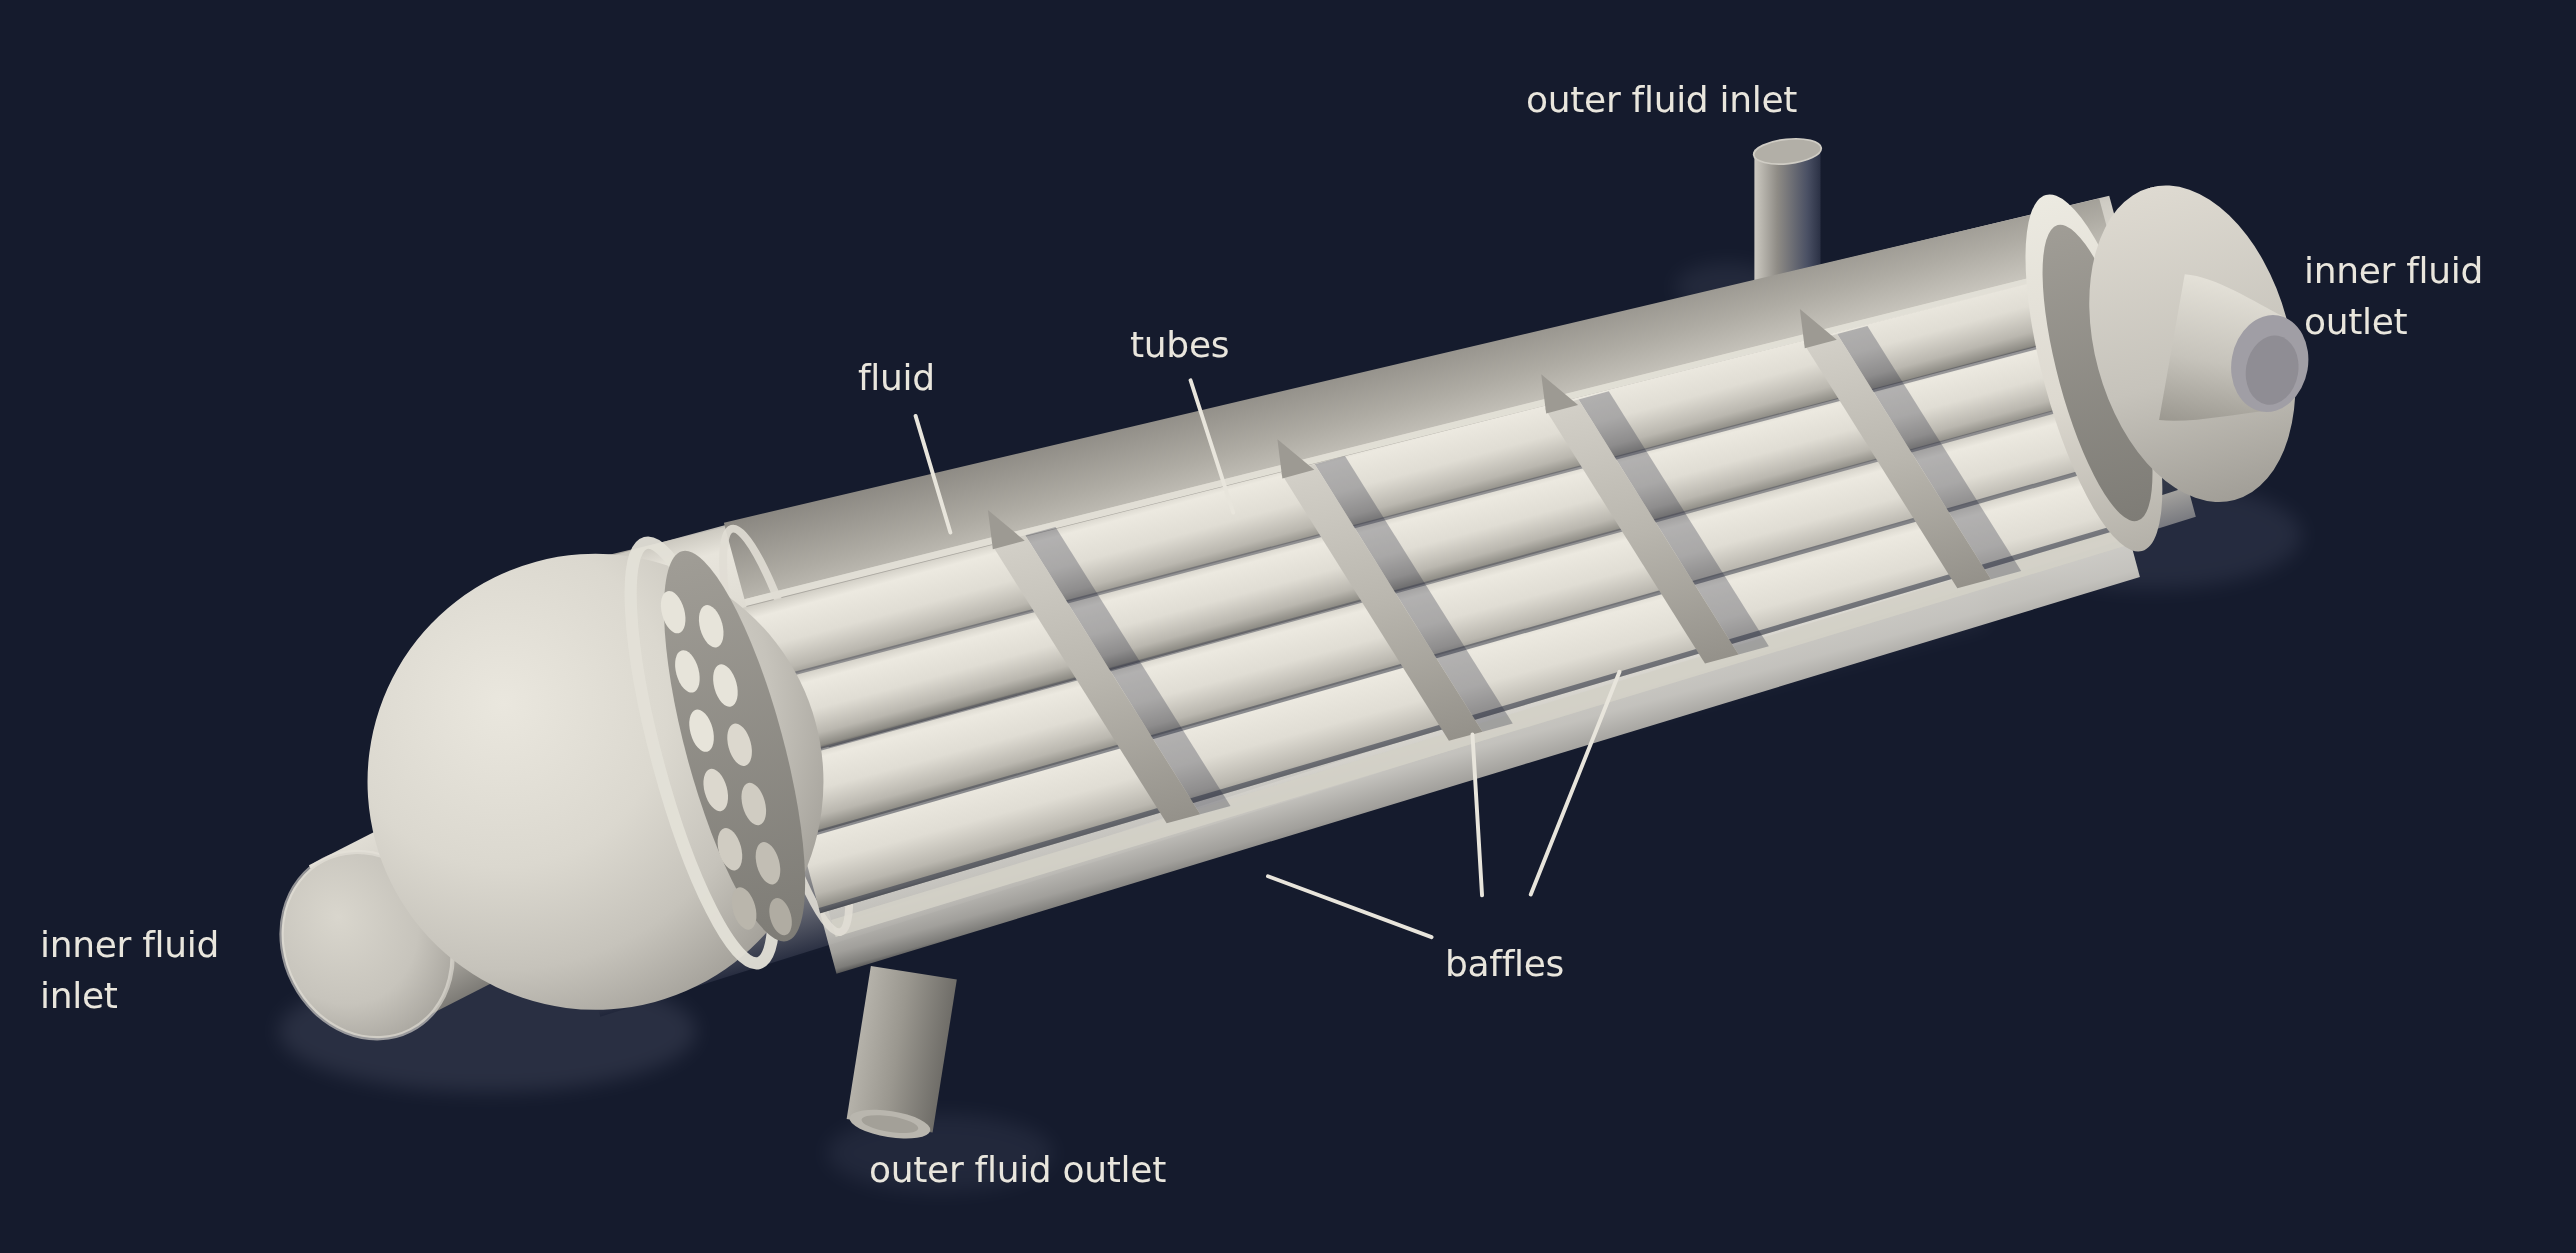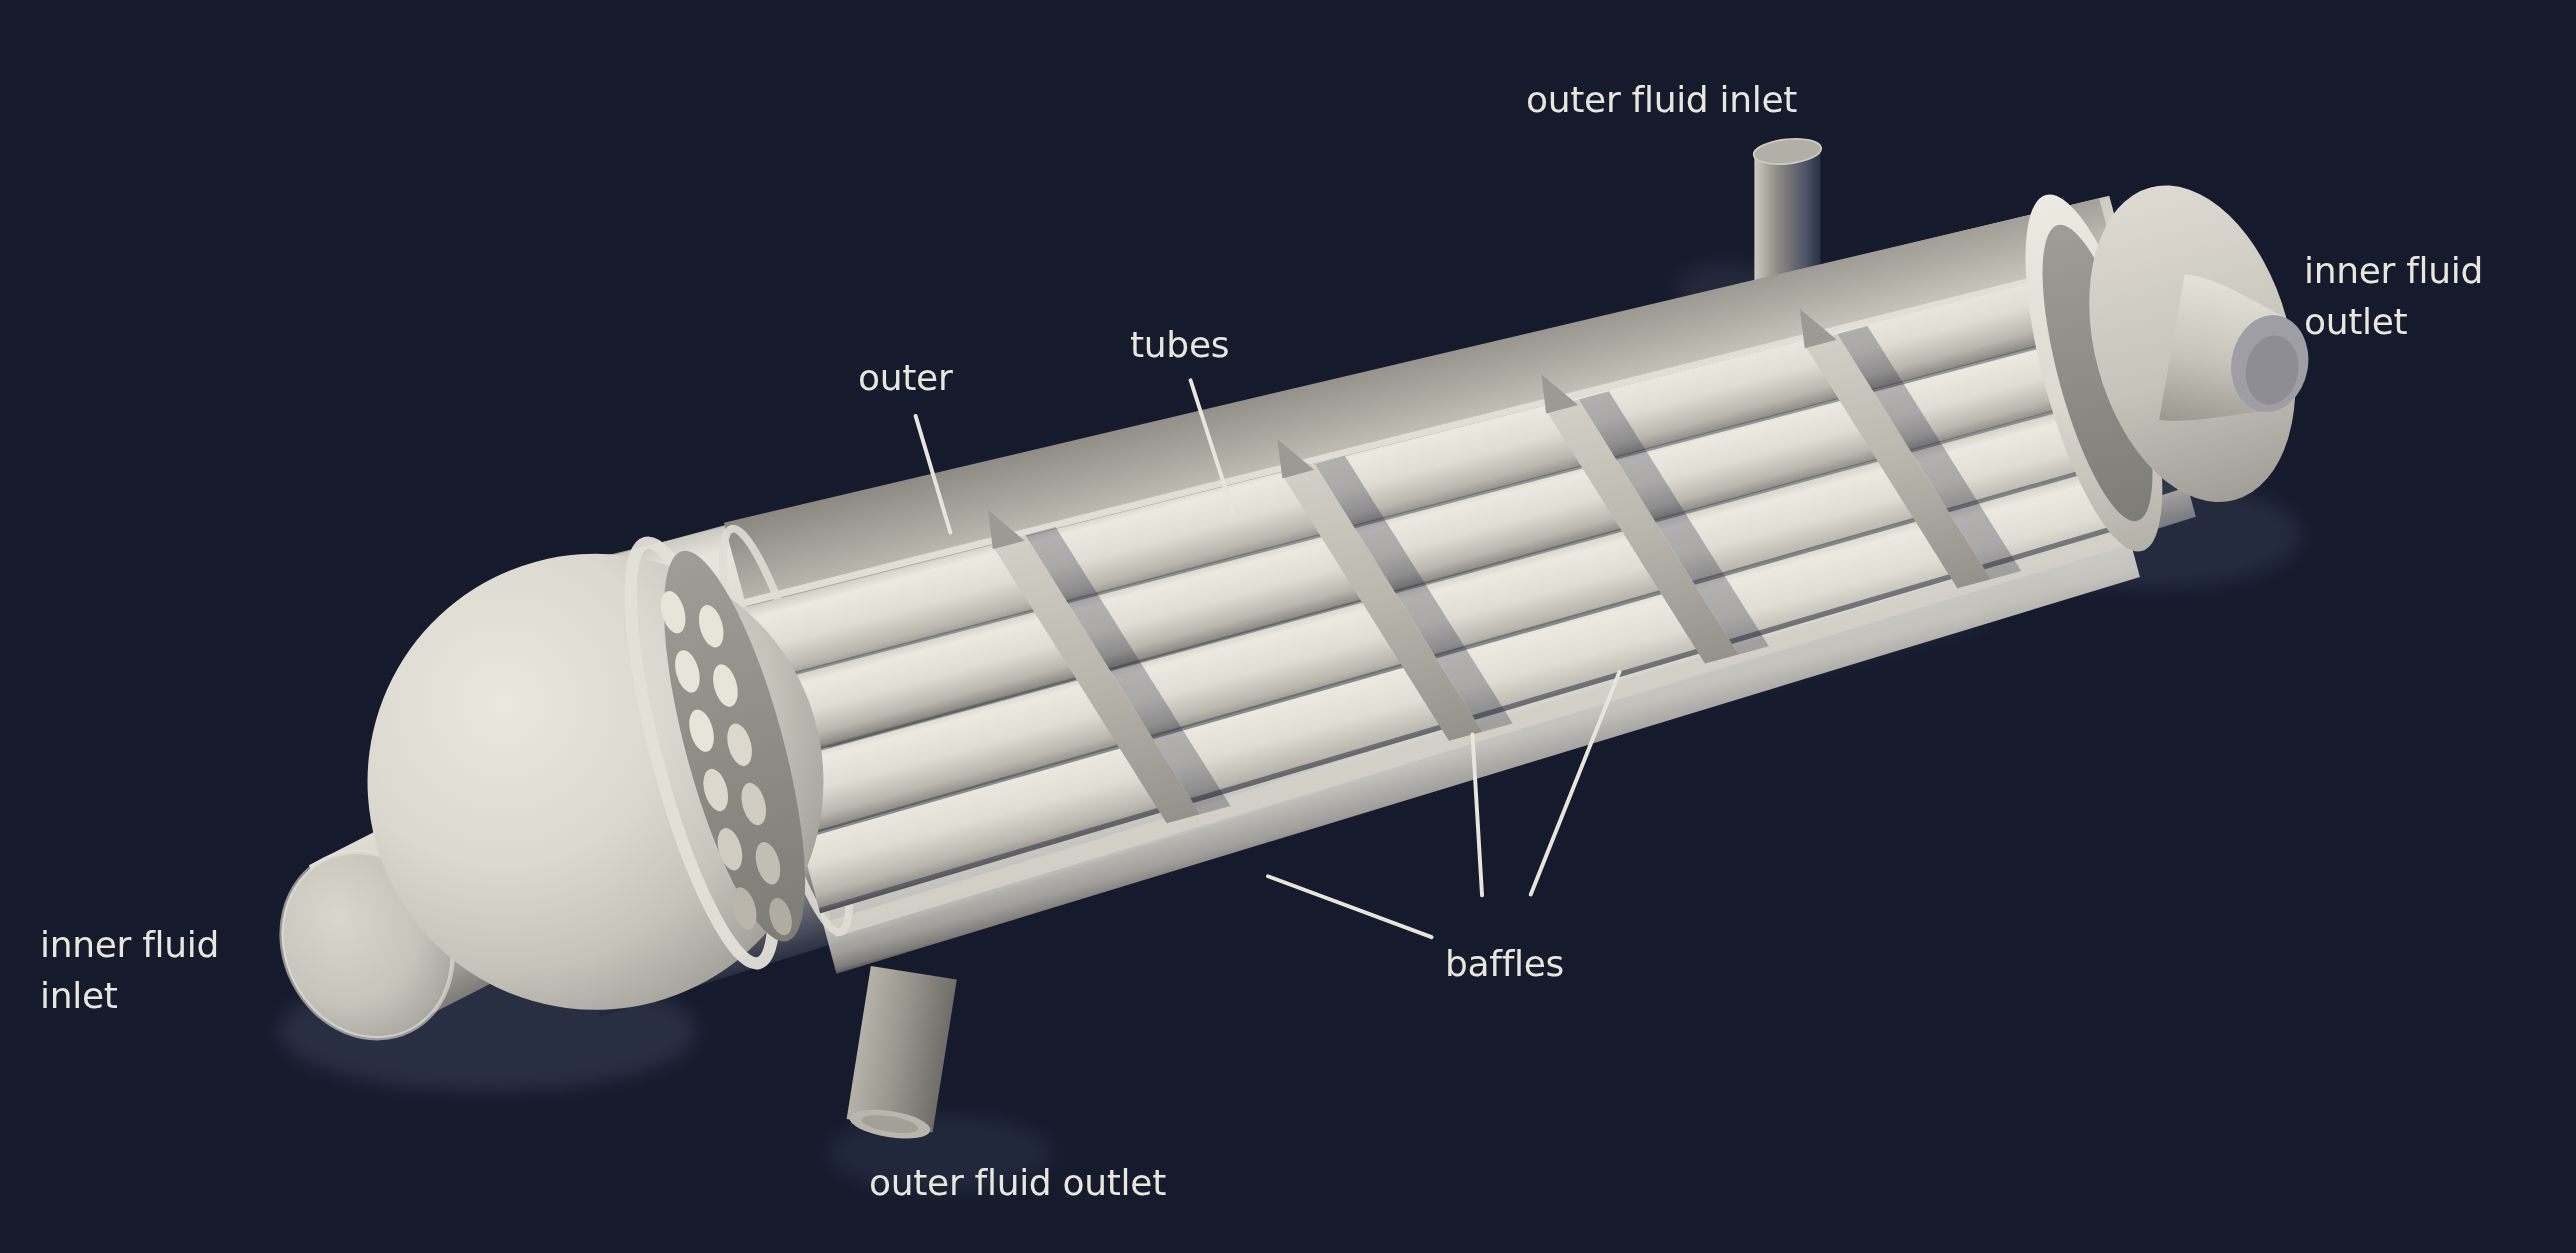--- a/index.html
+++ b/index.html
@@ -235,24 +235,24 @@
       <path d="M 1703,1029 L 1692,844"></path>
       <path d="M 1759,1028 L 1861,772"></path>
     </g>
   </svg>
 
   <div class="lbl" style="left:1526px;top:74px;">outer fluid inlet</div>
 
   <div class="lbl" style="left:2304px;top:245px;">inner fluid
 outlet</div>
 
-  <div class="lbl" style="left:858px;top:352px;">outer</div>
+  <div class="lbl" style="left:858px;top:352px;">fluid</div>
 
   <div class="lbl" style="left:1130px;top:319px;">tubes</div>
 
   <div class="lbl" style="left:1445px;top:938px;">baffles</div>
 
   <div class="lbl" style="left:40px;top:919px;">inner fluid
 inlet</div>
 
-  <div class="lbl" style="left:869px;top:1144px;margin-top:13px;">outer fluid outlet</div>
+  <div class="lbl" style="left:869px;top:1144px;">outer fluid outlet</div>
 </div>
 
 
 </body></html>

